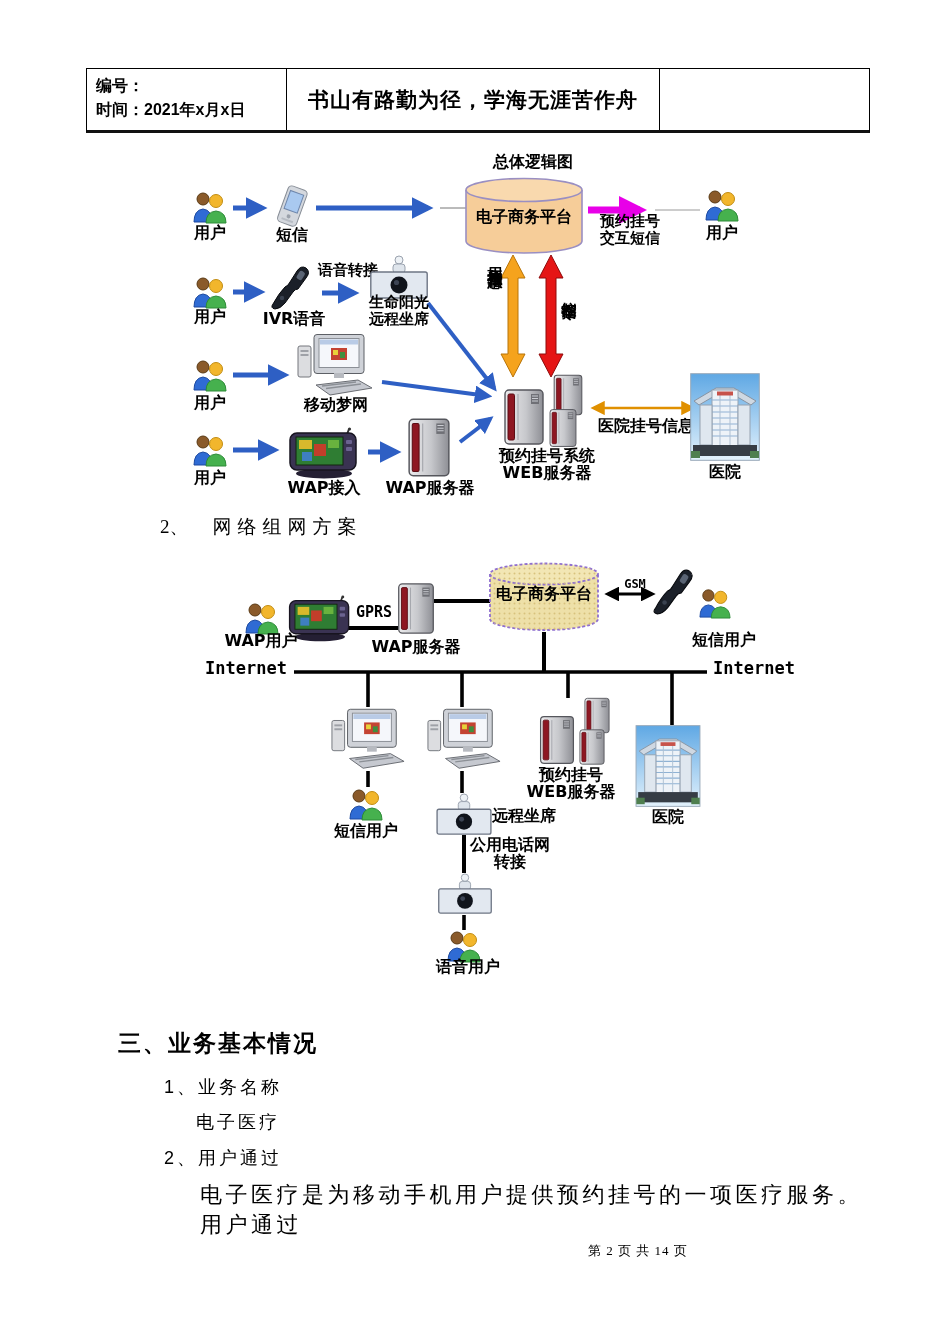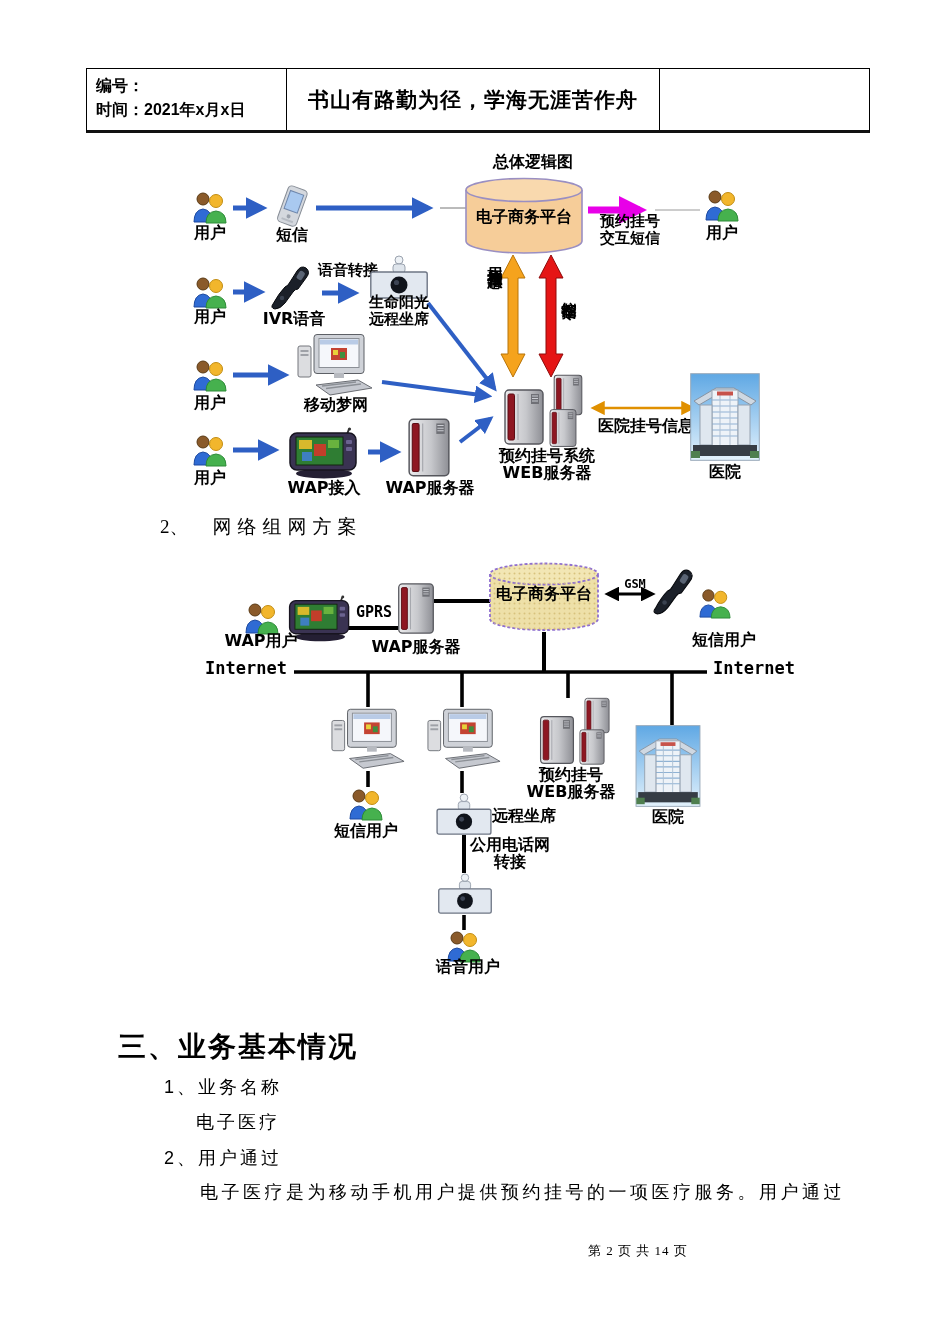--- a/index.html
+++ b/index.html
@@ -14,23 +14,23 @@
   
   .diag{position:absolute;left:0;width:950px;}
   .ov{position:absolute;left:0;top:0;}
   .lbl{position:absolute;font-weight:bold;font-size:15px;line-height:17px;text-align:center;white-space:nowrap;font-family:"DejaVu Sans",sans-serif;}
   .lbl.big{font-size:16px;}
   .mono{font-family:"DejaVu Sans Mono","Liberation Mono",monospace;font-weight:bold;}
   .vlbl{position:absolute;writing-mode:vertical-rl;text-orientation:upright;font-weight:bold;font-size:15px;letter-spacing:1px;line-height:18px;font-family:"DejaVu Sans",sans-serif;}
   
   .sec2{position:absolute;left:160px;top:514px;font-family:"Liberation Serif","DejaVu Serif",serif;font-size:19px;}
   .sec2 .t{margin-left:24px;letter-spacing:6px;}
-  .h3{position:absolute;left:118px;top:1028px;font-size:28px;font-weight:bold;letter-spacing:2px;font-family:"DejaVu Sans",sans-serif;}
+  .h3{position:absolute;left:118px;top:1028px;font-size:23px;font-weight:bold;letter-spacing:2px;font-family:"DejaVu Sans",sans-serif;}
   .li{position:absolute;font-family:Liberation Sans, sans-serif;font-size:18px;letter-spacing:3px;}
-  .para{position:absolute;left:200px;top:1180px;width:680px;font-family:"Liberation Serif","DejaVu Serif",serif;font-size:18px;letter-spacing:3.5px;}
+  .para{position:absolute;left:200px;top:1180px;width:680px;font-family:"Liberation Serif","DejaVu Serif",serif;font-size:22px;letter-spacing:3.5px;}
   .foot{position:absolute;left:588px;top:1242px;font-size:13px;letter-spacing:1px;font-family:"Liberation Serif","DejaVu Serif",serif;}
 </style>
 </head>
 <body>
 
 <svg width="0" height="0" style="position:absolute" aria-hidden="true">
   <defs>
     <linearGradient id="gradSrv" x1="0" y1="0" x2="1" y2="0">
       <stop offset="0" stop-color="#ececee"></stop>
         <stop offset="0.55" stop-color="#c7c8cc"></stop>

